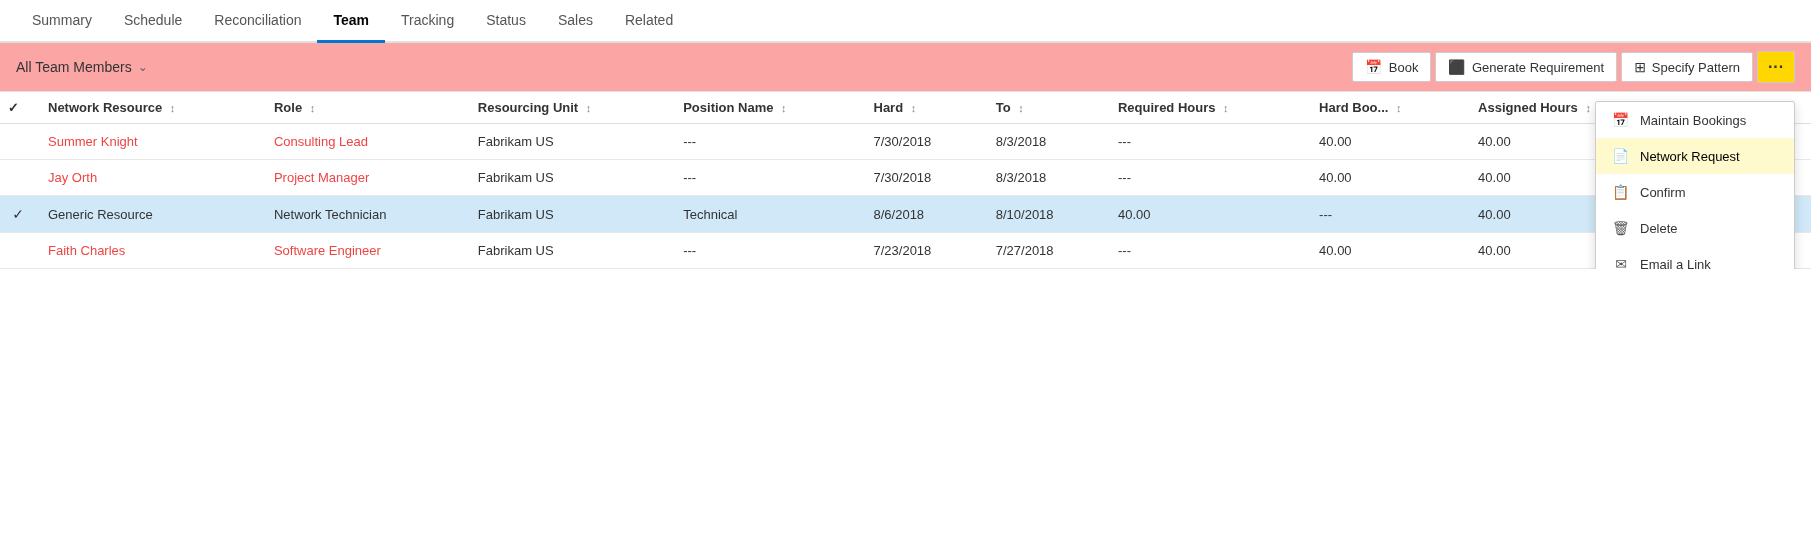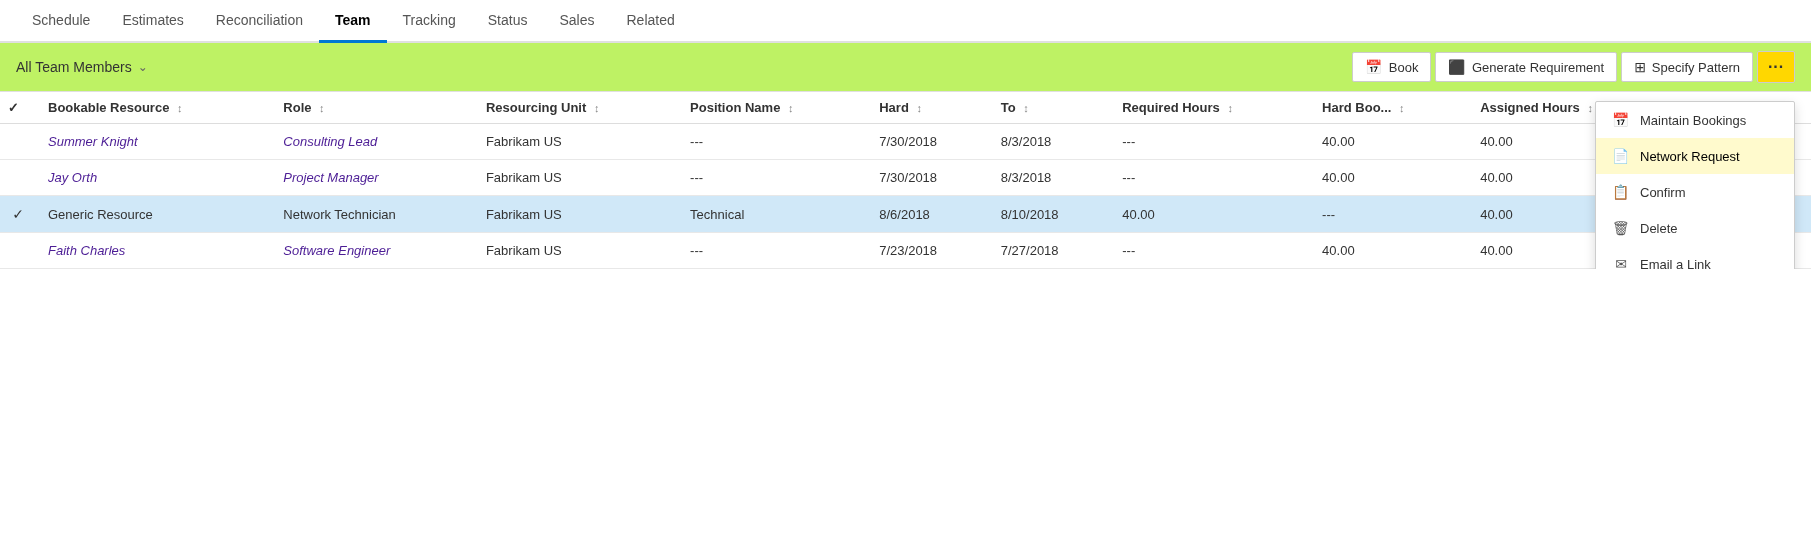--- a/index.html
+++ b/index.html
@@ -27,21 +27,21 @@
       border-bottom: 3px solid #0078d4;
       font-weight: 600;
     }
 
     
     .toolbar {
       display: flex;
       align-items: center;
       padding: 8px 16px;
       border-bottom: 1px solid #e0e0e0;
-      background: #bef264;
+      background: #fca5a5;
       gap: 8px;
     }
     .team-filter {
       display: flex;
       align-items: center;
       gap: 6px;
       font-size: 14px;
       font-weight: 500;
       color: #333;
       cursor: pointer;
@@ -102,21 +102,21 @@
       color: #888;
       font-size: 11px;
     }
     thead th.check-col { width: 36px; padding: 8px 8px; }
     tbody tr { border-bottom: 1px solid #e8e8e8; }
     tbody tr.selected { background: #d0e8f8; }
     tbody td {
       padding: 10px 12px;
       white-space: nowrap;
     }
-    tbody td.link { color: #4c1d95; cursor: pointer; font-style: italic; }
+    tbody td.link { color: #ef4444; cursor: pointer; }
     tbody td.bold { font-weight: 400; }
     .check-mark { color: #333; font-size: 14px; }
     .dropdown-menu {
       position: absolute;
       top: 50px;
       right: 0;
       background: #fff;
       border: 1px solid #ccc;
       box-shadow: 0 4px 12px rgba(0,0,0,0.15);
       z-index: 200;
@@ -149,22 +149,22 @@
       display: flex;
       align-items: center;
       gap: 4px;
       position: relative;
     }
   </style>
 </head>
 <body>
 
 <nav class="nav-tabs">
+  <span class="nav-tab">Summary</span>
   <span class="nav-tab">Schedule</span>
-  <span class="nav-tab">Estimates</span>
   <span class="nav-tab">Reconciliation</span>
   <span class="nav-tab active">Team</span>
   <span class="nav-tab">Tracking</span>
   <span class="nav-tab">Status</span>
   <span class="nav-tab">Sales</span>
   <span class="nav-tab">Related</span>
 </nav>
 
 <div class="toolbar">
   <div class="team-filter">
@@ -213,21 +213,21 @@
 </div>
 
 <div class="table-container">
   <table>
     <thead>
       <tr>
         <th class="check-col">
           <span>✓</span>
         </th>
         <th>
-          <span>Bookable Resource</span>
+          <span>Network Resource</span>
           <span class="sort-icon">↕</span>
         </th>
         <th>
           <span>Role</span>
           <span class="sort-icon">↕</span>
         </th>
         <th>
           <span>Resourcing Unit</span>
           <span class="sort-icon">↕</span>
         </th>

